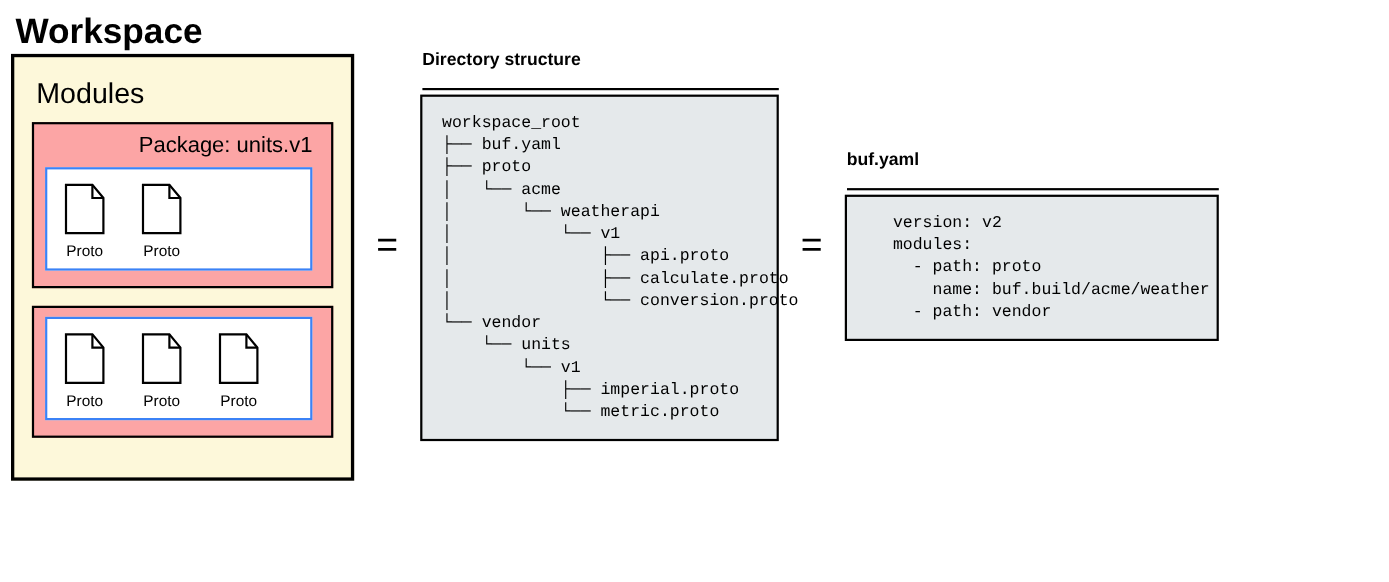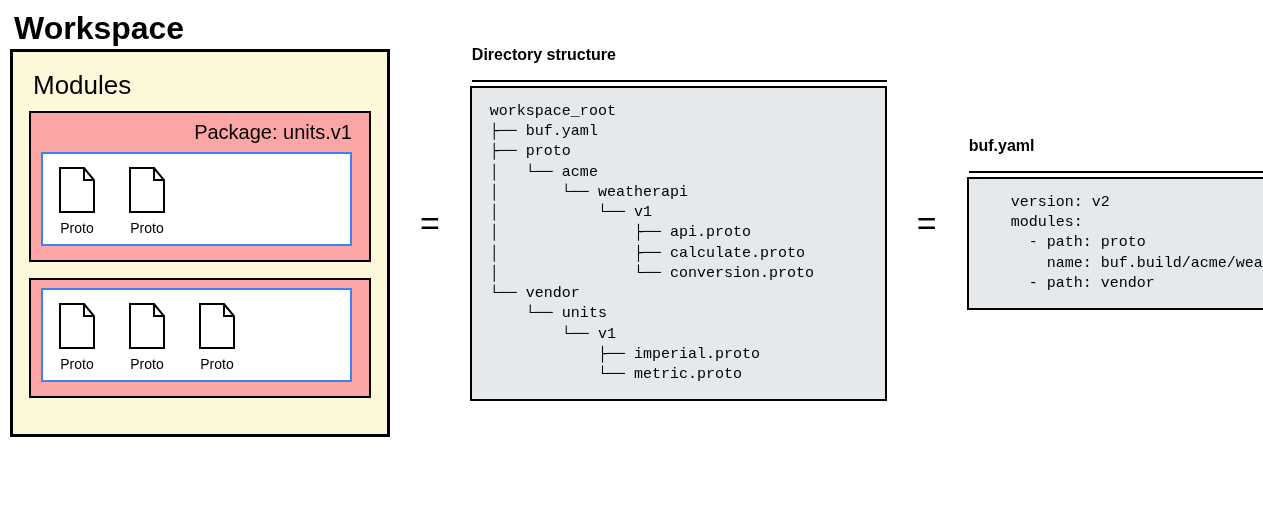--- a/index.html
+++ b/index.html
@@ -7,34 +7,34 @@
     margin: 0;
     padding: 10px;
     font-family: Helvetica, Arial, sans-serif;
     background: #fff;
     color: #000;
     width: 1263px;
   }
   .stage {
     display: flex;
     align-items: center;
-    gap: 24px;
+    gap: 14px;
   }
   .col { display: flex; flex-direction: column; }
 
   
   .ws-title {
     font-size: 32px;
     font-weight: 700;
     margin: 0 0 2px 4px;
   }
   .workspace {
     border: 3px solid #000;
     background: #fdf8da;
-    width: 380px;
+    width: 312px;
     padding: 14px 16px 20px 16px;
   }
   .modules-title {
     font-size: 26px;
     font-weight: 400;
     margin: 4px 0 10px 4px;
   }
   .package {
     border: 2px solid #000;
     background: #fca5a5;
@@ -82,21 +82,21 @@
   }
   .panel {
     border: 2px solid #000;
     background: #e5e9eb;
     padding: 14px 18px;
     font-family: "Menlo","Consolas","Courier New",monospace;
     font-size: 15px;
     line-height: 1.35;
     white-space: pre;
   }
-  .dir-panel { width: 417px; }
+  .dir-panel { width: 326px; }
   .yaml-panel { width: 340px; padding-left: 42px; }
 </style>
 </head>
 <body>
 
 <div class="stage">
 
   <div class="col">
     <div class="ws-title">Workspace</div>
     <div class="workspace">

